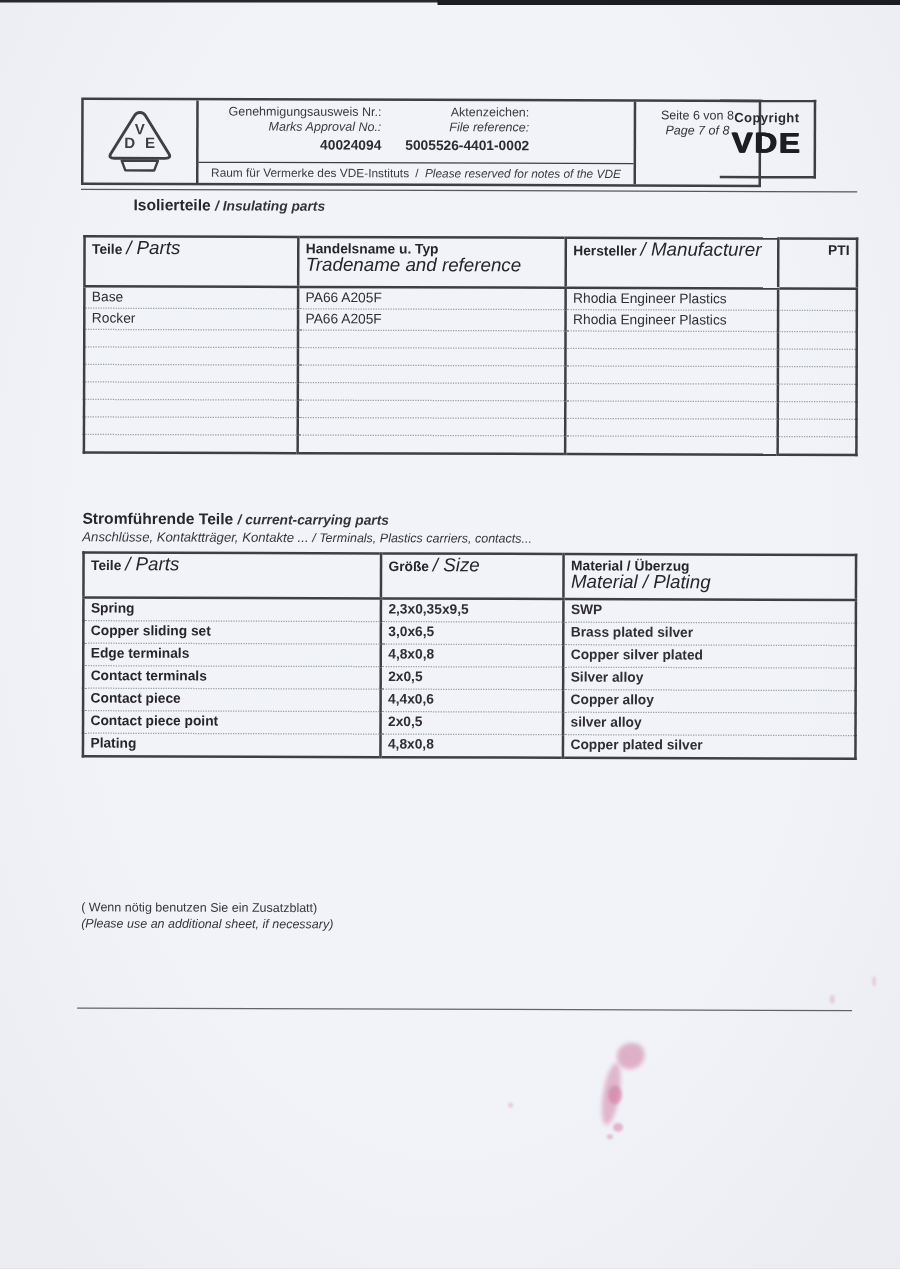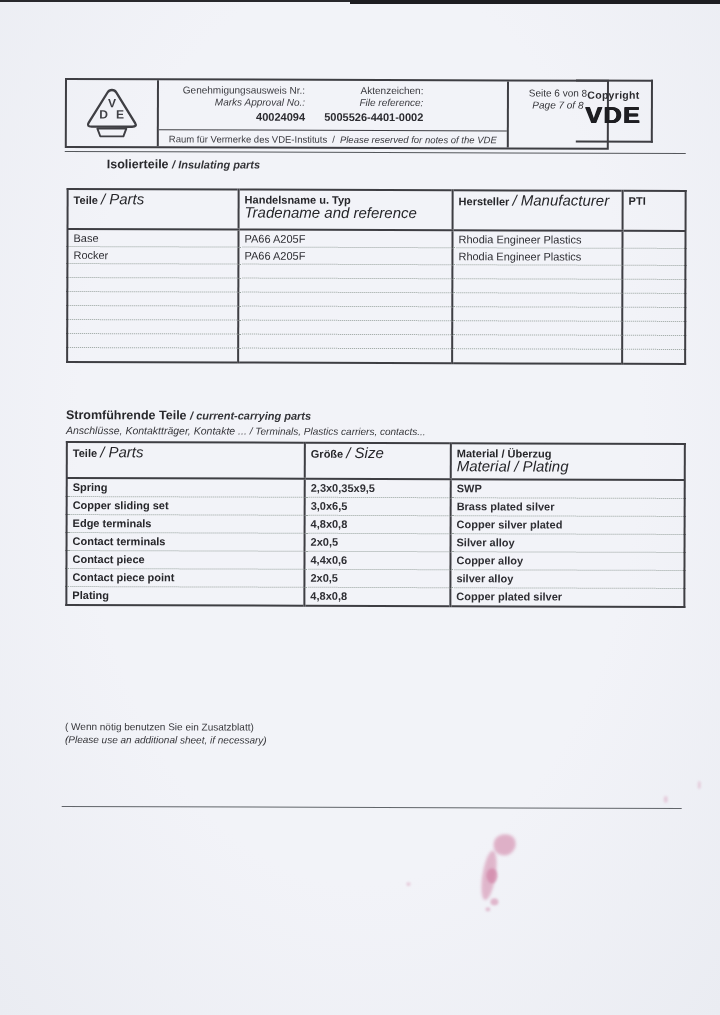--- a/index.html
+++ b/index.html
@@ -49,21 +49,21 @@
   .sec-title .de { font-weight:bold; color:#28282c; }
   .sec-title .en { font-weight:bold; font-style:italic; font-size:11px; color:#333337; }
   .sec-sub { position:absolute; left:67px; font-size:10.5px; font-style:italic; color:#36363a; }
   .sec-sub .en { font-size:10px; }
 
   
   table { border-collapse:collapse; table-layout:fixed; position:absolute; left:67px; width:618px; font-size:11px; color:#2e2e33; }
   table, th, td { border:0; }
   .tbl { border:2px solid #3e3e43; }
   .tbl th { border-bottom:2px solid #3e3e43; text-align:left; vertical-align:top; padding:3px 5px 2px; line-height:12.5px; font-size:11px; color:#26262a; }
-  .tbl th.ctr { text-align:left; }
+  .tbl th.ctr { text-align:right; }
   .tbl th + th, .tbl td + td { border-left:2px solid #3e3e43; }
   .tbl td { padding:1px 5px; vertical-align:top; border-bottom:1px dotted #96a19c; }
   .tbl tr:last-child td { border-bottom:none; }
   .tbl .sub { font-weight:normal; font-style:italic; font-size:15px; }
   #tbl1 { top:188px; }
   #tbl1 th { height:40px; }
   #tbl1 td { height:17px; line-height:14px; }
   #tbl1 tr.empty td { height:14px; }
   #tbl2 { top:441px; }
   #tbl2 th { height:36px; }

